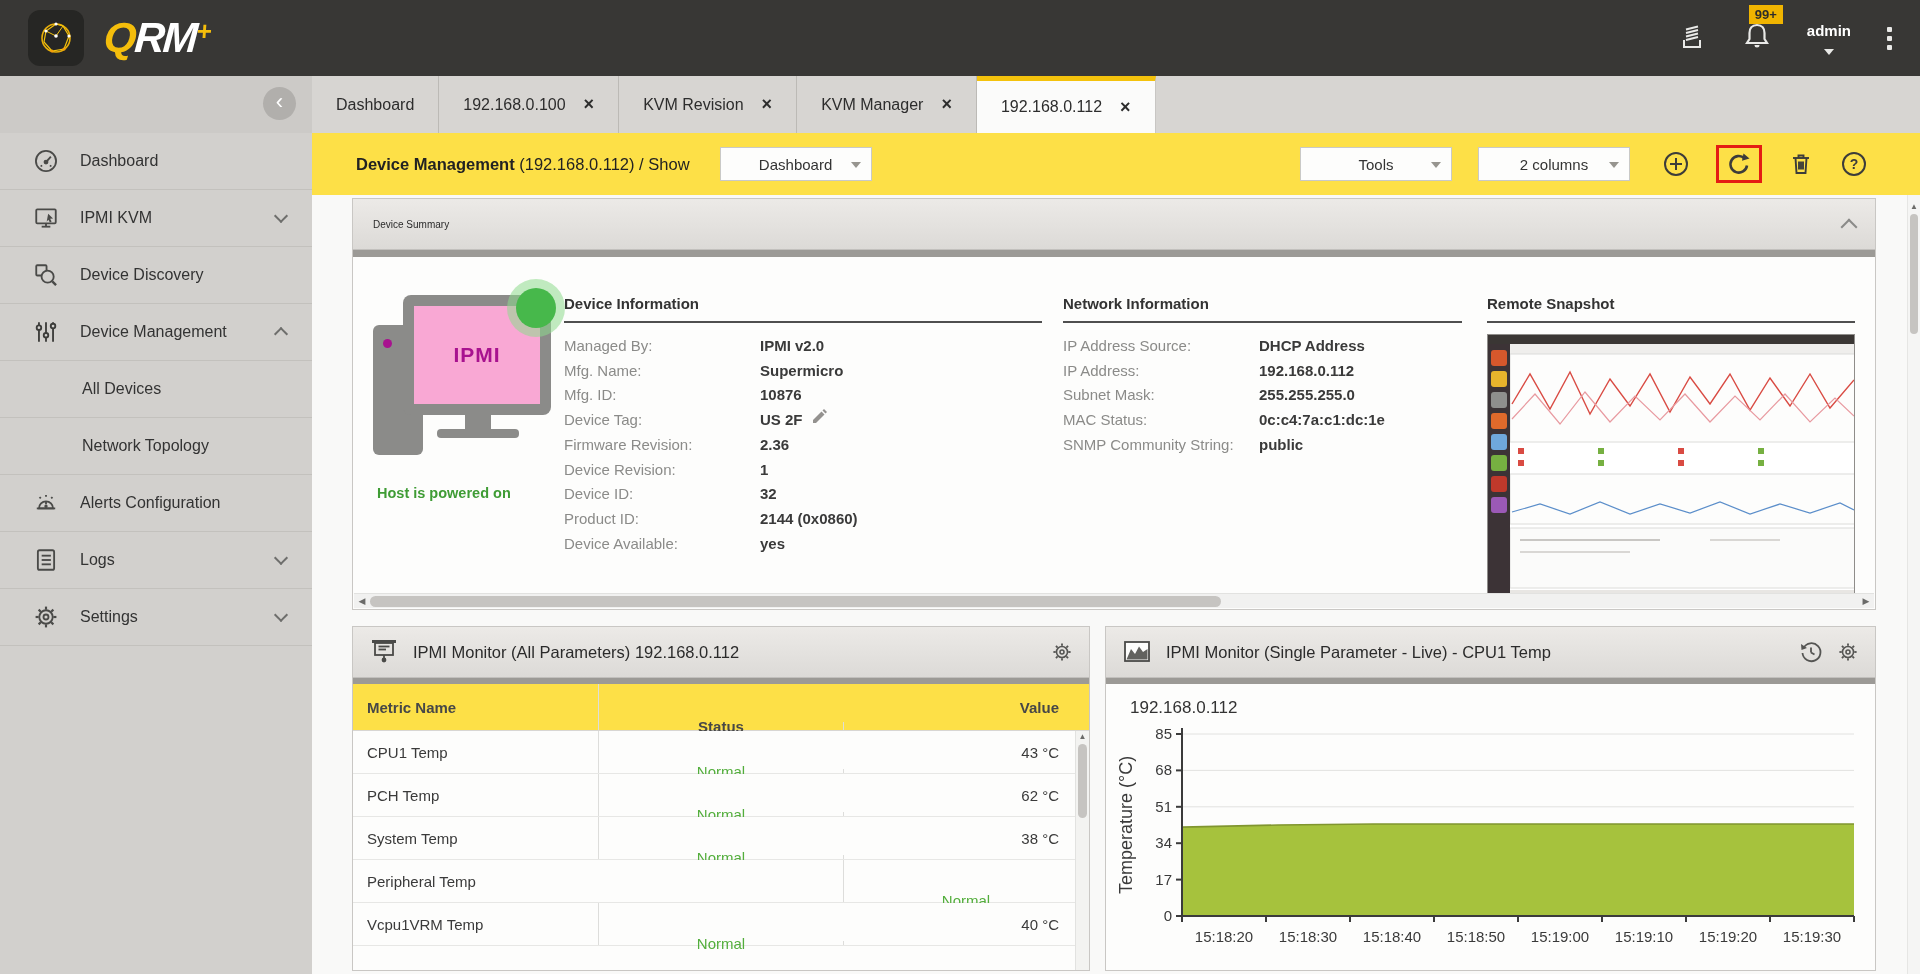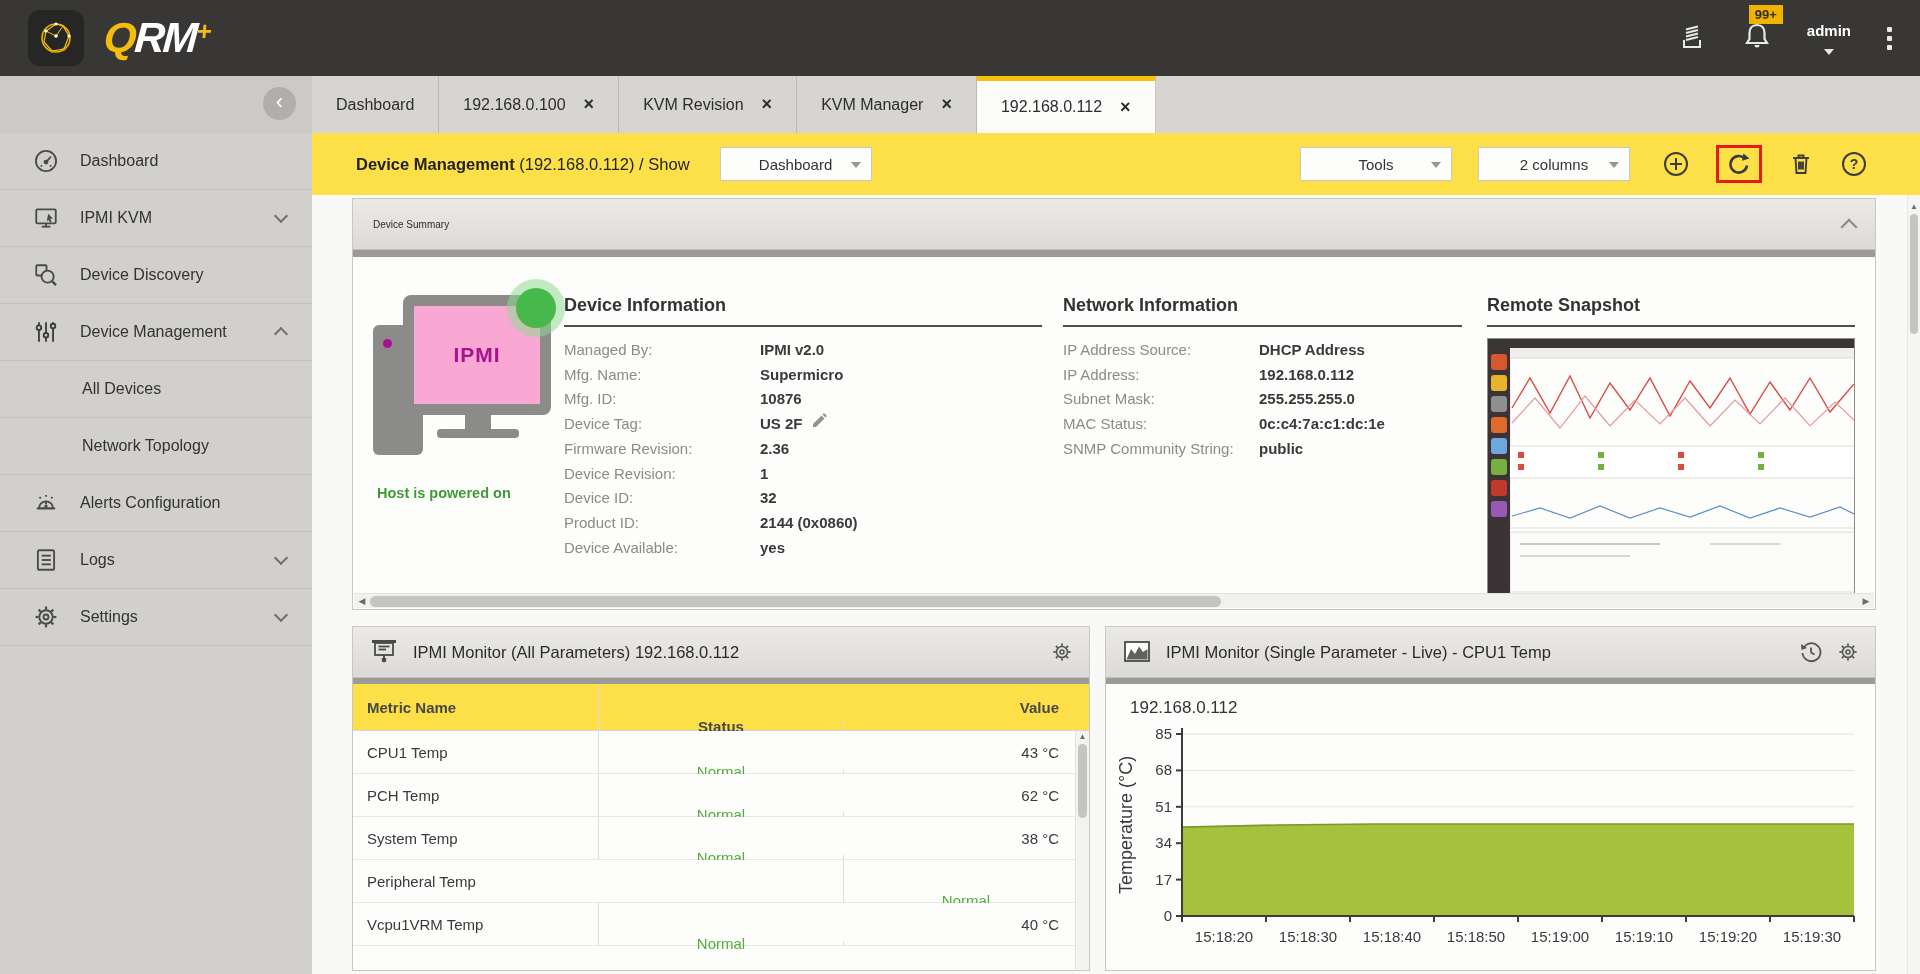--- a/index.html
+++ b/index.html
@@ -87,21 +87,21 @@
   .stand { position:absolute; left:94px; top:120px; width:26px; height:14px; background:#8b8b89; }
   .stand-base { position:absolute; left:66px; top:134px; width:82px; height:9px; background:#8b8b89; border-radius:4px; }
   .pwr-badge { position:absolute; right:-4px; top:-16px; width:58px; height:58px; border-radius:50%;
                background:rgba(142,219,140,0.55); display:flex; align-items:center; justify-content:center; }
   .pwr-badge .inner { width:40px; height:40px; border-radius:50%; background:#47b84b; }
   .pwr-text { margin-top:22px; font-size:14.5px; font-weight:bold; color:#3f9c35; padding-left:6px; }
 
   .info-col { width:478px; flex:0 0 478px; margin-right:21px; }
   .net-col  { width:399px; flex:0 0 399px; margin-right:25px; }
   .snap-col { flex:1; }
-  .sec-head { font-size:18px; font-weight:bold; color:#333; padding-bottom:9px;
+  .sec-head { font-size:15px; font-weight:bold; color:#333; padding-bottom:9px;
               border-bottom:2px solid #4f4f4f; margin-bottom:11px; }
   .kv { display:grid; grid-template-columns:196px 1fr; font-size:15px; }
   .kv > div { line-height:24.7px; }
   .kv .k { color:#8b8b89; }
   .kv .v { color:#3a3a3a; font-weight:bold; display:flex; align-items:center; gap:8px; }
 
   .snap-thumb { margin-top:2px; height:270px; border:1px solid #8f8d8a; background:#fff; position:relative; overflow:hidden; cursor:pointer; }
   .snap-topbar { height:9px; background:#3a3634; }
   .snap-launcher { position:absolute; left:0; top:9px; bottom:0; width:22px; background:#3c3336; display:flex; flex-direction:column; gap:5px; padding:6px 3px; }
   .snap-launcher span { width:16px; height:16px; border-radius:3px; }

